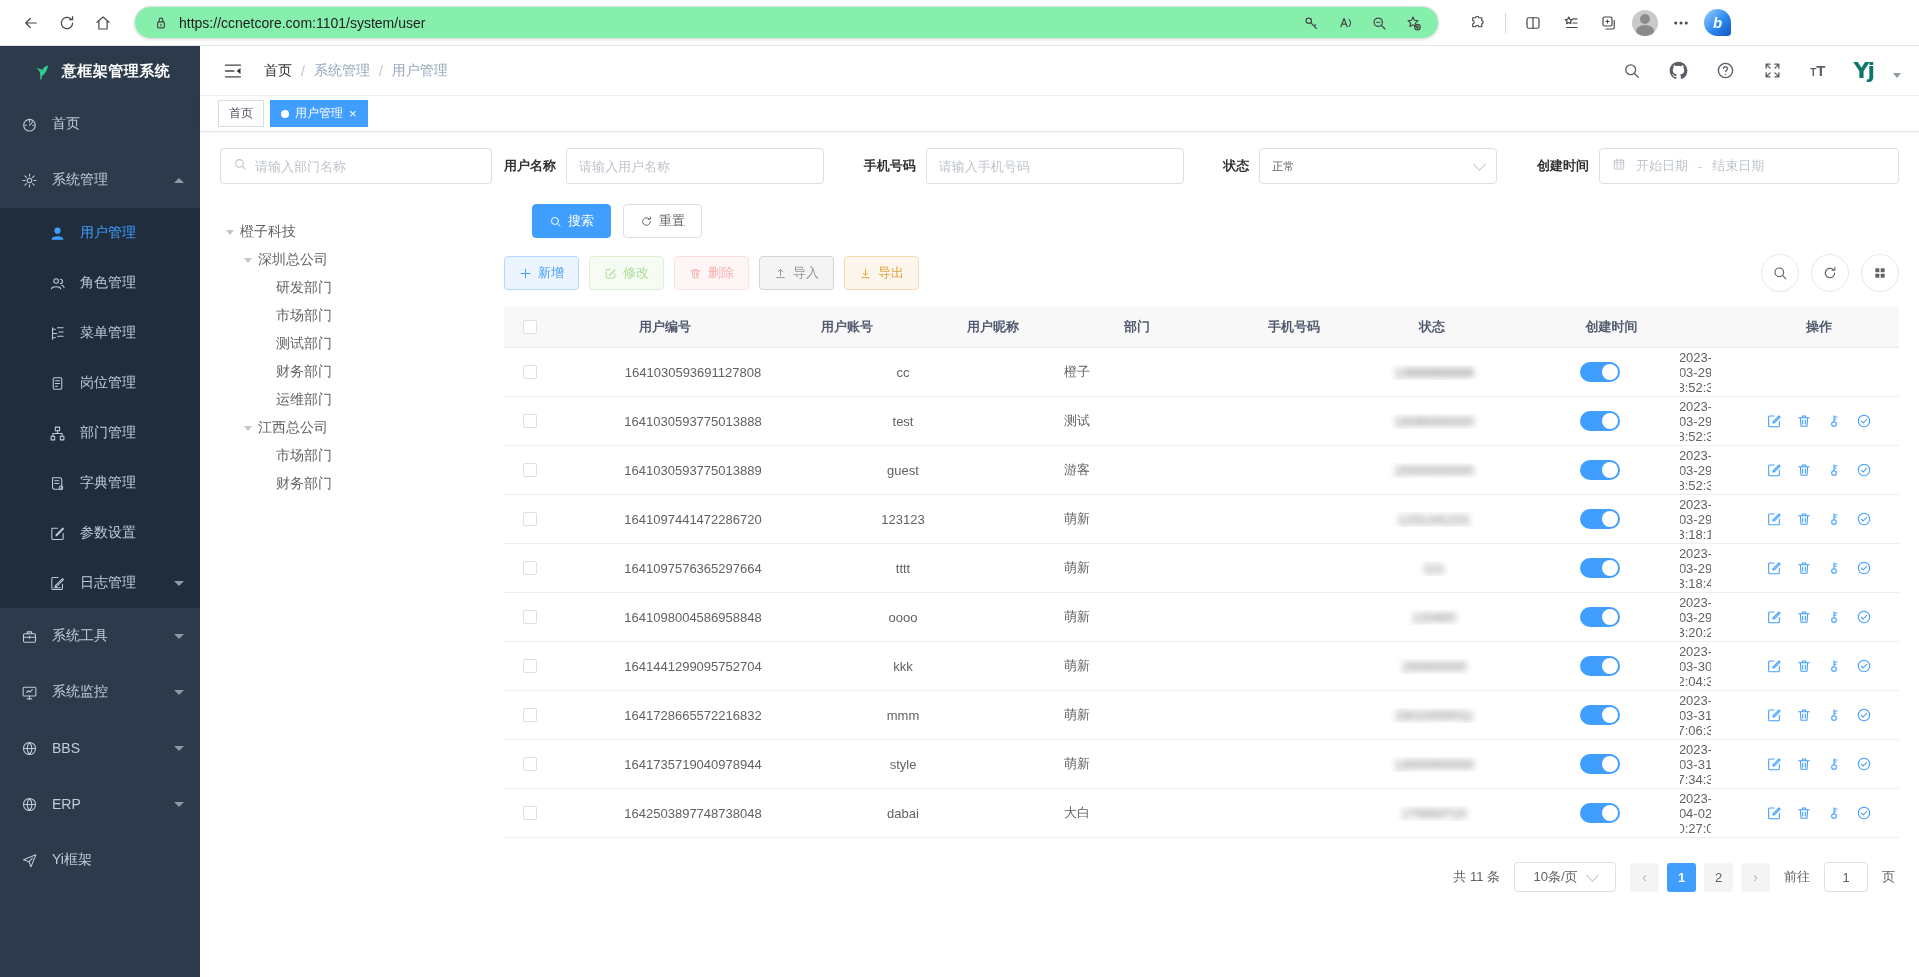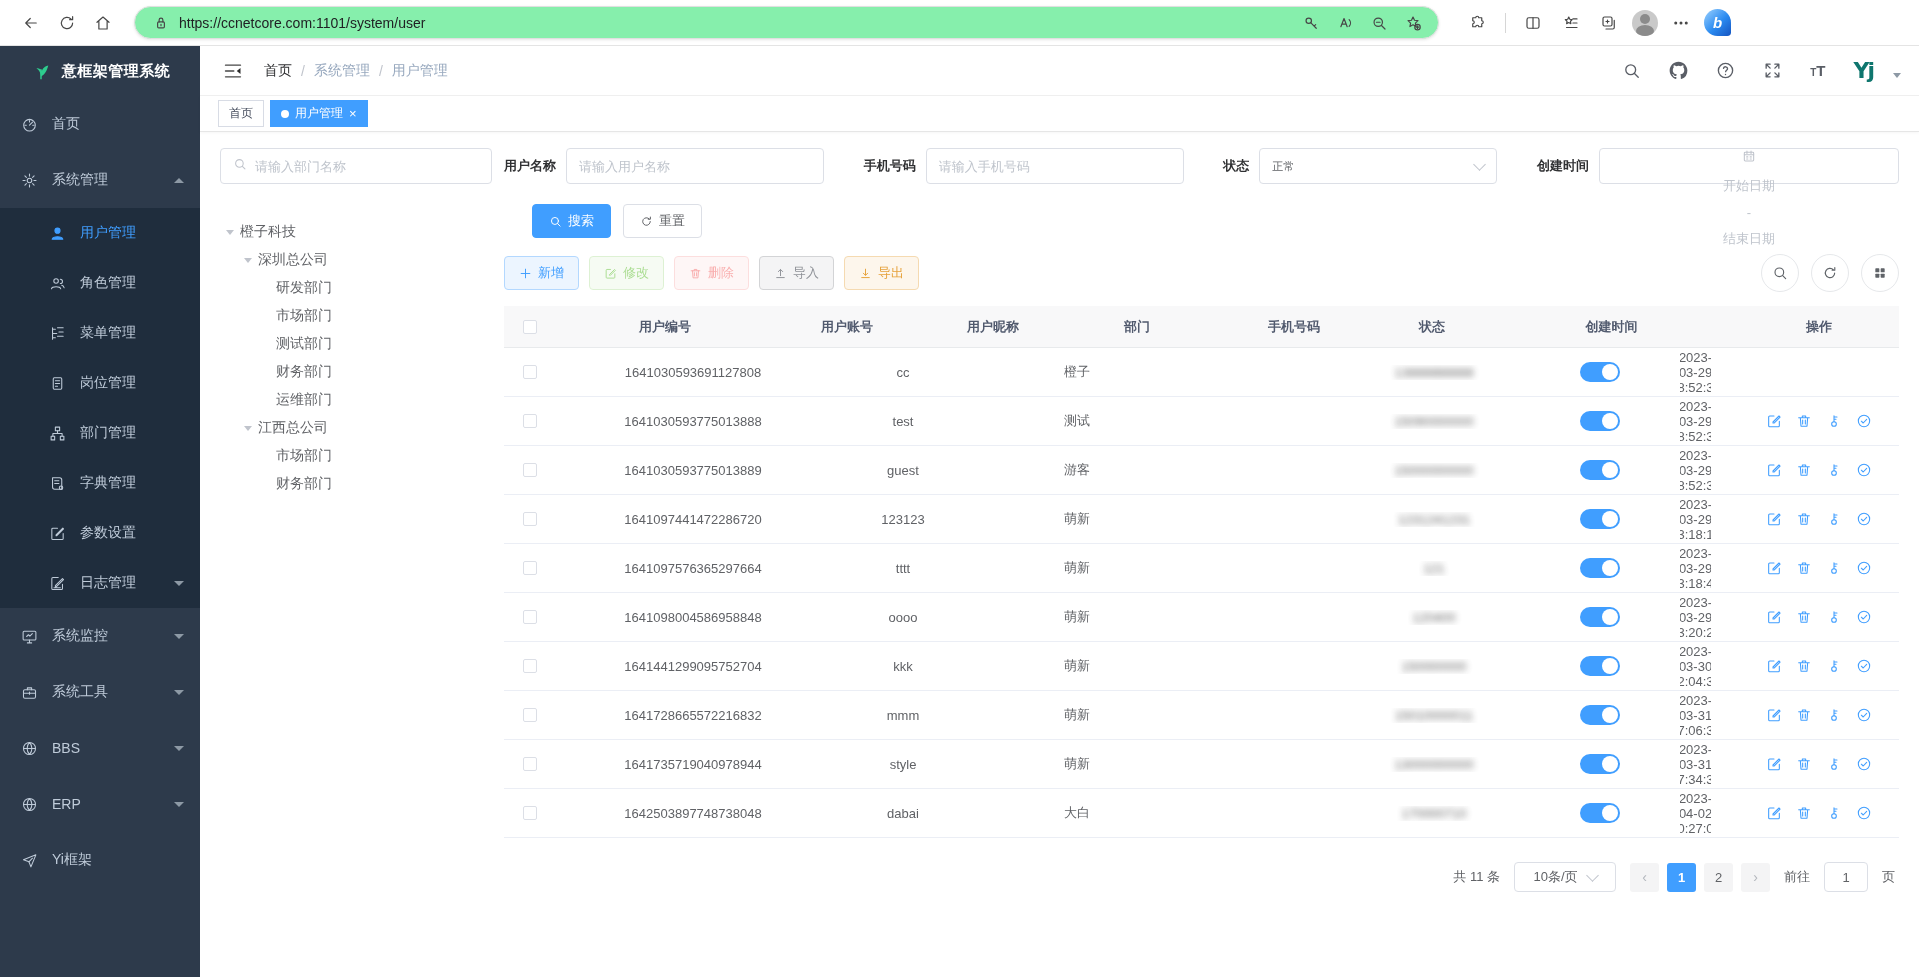--- a/index.html
+++ b/index.html
@@ -93,21 +93,21 @@
   .sicon svg { width:14px; height:14px; stroke:#c0c4cc; fill:none; stroke-width:1.8; stroke-linecap:round; }
 
   .filters { display:flex; align-items:center; gap:10px; justify-content:space-between; }
   .f-group { display:flex; align-items:center; gap:10px; }
   .f-label { font-size:13px; font-weight:bold; color:#303133; white-space:nowrap; }
   .f-input { width:258px; }
   .select-box { width:238px; justify-content:space-between; cursor:pointer; }
   .select-box .val { font-size:11px; color:#606266; }
   .chev { width:9px; height:9px; border-right:1.5px solid #c0c4cc; border-bottom:1.5px solid #c0c4cc;
     transform:rotate(45deg); margin-top:-4px; }
-  .date-box { width:300px; gap:10px;flex-direction:column; }
+  .date-box { width:300px; gap:10px; }
   .date-box .ph { color:#bfc4cc; font-size:13px; }
   .date-box .dash { color:#bfc4cc; font-size:13px; }
 
   
   .tree { margin-top:34px; font-size:14px; color:#606266; }
   .tree-node { height:28px; display:flex; align-items:center; gap:6px; cursor:pointer; }
   .tcaret { width:0; height:0; border-left:4.5px solid transparent; border-right:4.5px solid transparent;
     border-top:5.5px solid #c0c4cc; flex:0 0 auto; }
   .tcaret.hidden { visibility:hidden; }
 
@@ -368,35 +368,35 @@
             </svg>
           </span>
         <span>日志管理</span>
         <span class="caret"></span>
       </div>
     </div>
 
     <div class="menu-item">
       <span class="micon">
           <svg viewBox="0 0 24 24">
+            <rect x="3.5" y="8" width="17" height="12" rx="2"></rect>
+            <path d="M9 8V5.5h6V8M3.5 13h17M12 11.5v3"></path>
+          </svg>
+        </span>
+      <span>系统工具</span>
+      <span class="caret"></span>
+    </div>
+    <div class="menu-item">
+      <span class="micon">
+          <svg viewBox="0 0 24 24">
             <rect x="3" y="4.5" width="18" height="12.5" rx="1.5"></rect>
             <path d="M9 21h6M12 17v4M8 12l2.5-2.5 2 2L16 8"></path>
           </svg>
         </span>
       <span>系统监控</span>
-      <span class="caret"></span>
-    </div>
-    <div class="menu-item">
-      <span class="micon">
-          <svg viewBox="0 0 24 24">
-            <rect x="3.5" y="8" width="17" height="12" rx="2"></rect>
-            <path d="M9 8V5.5h6V8M3.5 13h17M12 11.5v3"></path>
-          </svg>
-        </span>
-      <span>系统工具</span>
       <span class="caret"></span>
     </div>
     <div class="menu-item">
       <span class="micon">
           <svg viewBox="0 0 24 24">
             <circle cx="12" cy="12" r="8.5"></circle>
             <path d="M3.5 12h17M12 3.5c-4.5 5-4.5 12 0 17M12 3.5c4.5 5 4.5 12 0 17"></path>
           </svg>
         </span>
       <span>BBS</span>

